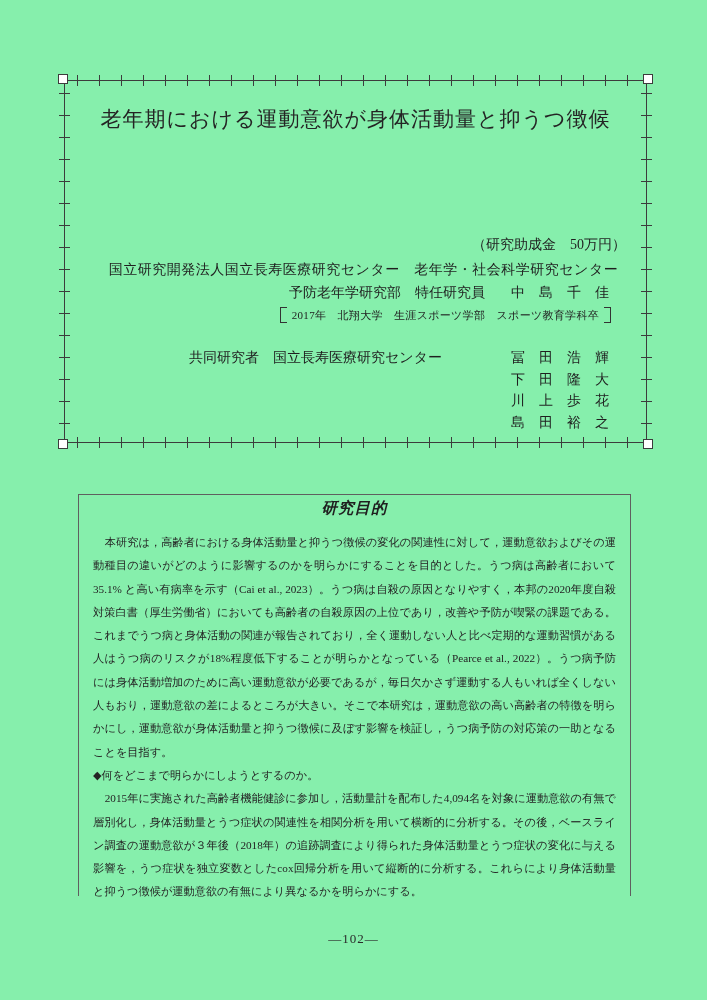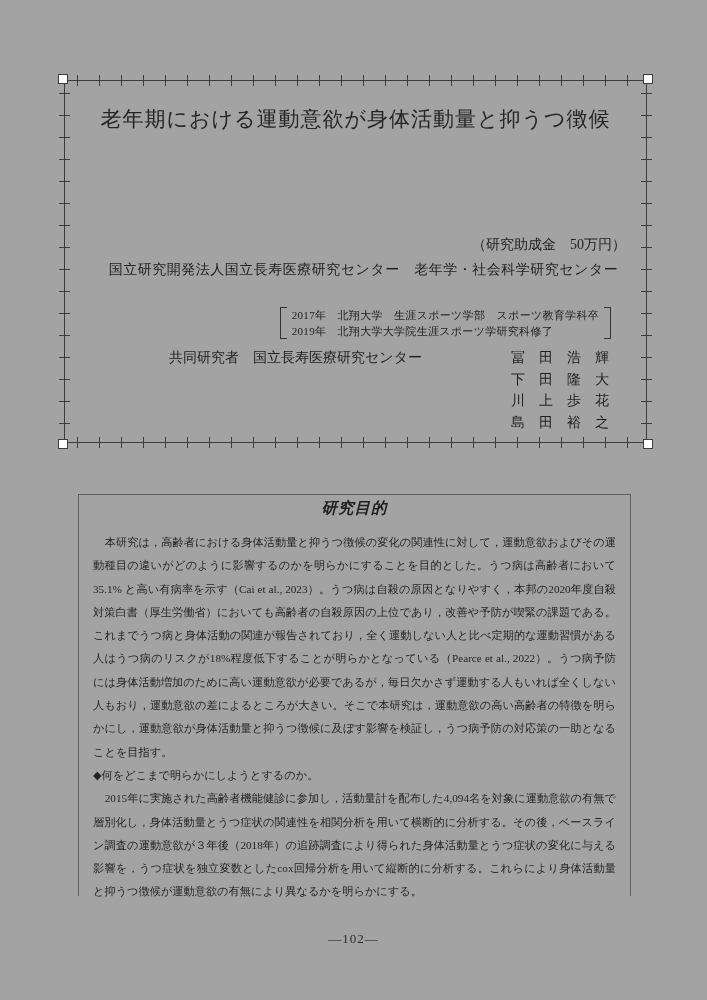--- a/index.html
+++ b/index.html
@@ -1,18 +1,18 @@
 <!DOCTYPE html>
 <html><head>
 <meta charset="utf-8">
 <style>
   html,body { margin:0; padding:0; background:#e8e8e8; }
   .page {
     position:relative; width:707px; height:1000px; margin:0 auto;
-    background:#a3a3a3; color:#1f1f1f; overflow:hidden;
+    background:#86efac; color:#1f1f1f; overflow:hidden;
     font-family:"Liberation Serif","DejaVu Serif",serif;
   }
 
   
   .frame {
     position:absolute; left:64px; top:80px; width:583px; height:363px;
     border:1.5px solid #3c3c3c; box-sizing:border-box;
   }
   .orn { position:absolute; pointer-events:none; }
   .orn.top    { top:-6px;  left:12px; right:12px; height:11px;
@@ -37,21 +37,21 @@
   .aff2 .pname { margin-left:26px; }
 
   .history { position:absolute; top:226px; right:35px; display:flex;
     align-items:stretch; }
   .bracket { width:6px; border:1.4px solid #333; }
   .bracket.bl { border-right:none; margin-right:5px; }
   .bracket.br { border-left:none;  margin-left:5px; }
   .hlines { display:flex; flex-direction:column; justify-content:center; }
   .hlines div { font-size:11px; line-height:16px; letter-spacing:0.3px; }
 
-  .collab { position:absolute; top:266px; left:104px; right:37px;
+  .collab { position:absolute; top:266px; left:124px; right:37px;
     display:flex; justify-content:space-between; align-items:flex-start; }
   .clabel { font-size:14px; line-height:21px; }
   .names  { display:flex; flex-direction:column;align-items:flex-end; }
   .names div { font-size:14px; line-height:21.5px; text-align:right; }
 
   
   .appbox {
     position:absolute; left:78px; top:494px; width:553px; height:402px;
     border:1px solid #5f5f5f; border-bottom:none; box-sizing:border-box;
   }
@@ -84,26 +84,28 @@
     <div class="corner br"></div>
 
     <div class="doc-title">
       <div>老年期における運動意欲が身体活動量と抑うつ徴候</div>
     </div>
 
     <div class="grant">（研究助成金　50万円）</div>
 
     <div class="aff1">国立研究開発法人国立長寿医療研究センター　老年学・社会科学研究センター</div>
 
+    <div class="aff2">
+      <span>予防老年学研究部　特任研究員</span><span class="pname">中　島　千　佳</span>
+    </div>
 
     <div class="history">
       <span class="bracket bl"></span>
       <div class="hlines">
         <div>2017年　北翔大学　生涯スポーツ学部　スポーツ教育学科卒</div>
-        <div>2019年　北翔大学大学院生涯スポーツ学研究科修了</div>
       </div>
       <span class="bracket br"></span>
     </div>
 
     <div class="collab">
       <div class="clabel">共同研究者　国立長寿医療研究センター</div>
       <div class="names">
         <div>冨　田　浩　輝</div>
         <div>下　田　隆　大</div>
         <div>川　上　歩　花</div>

